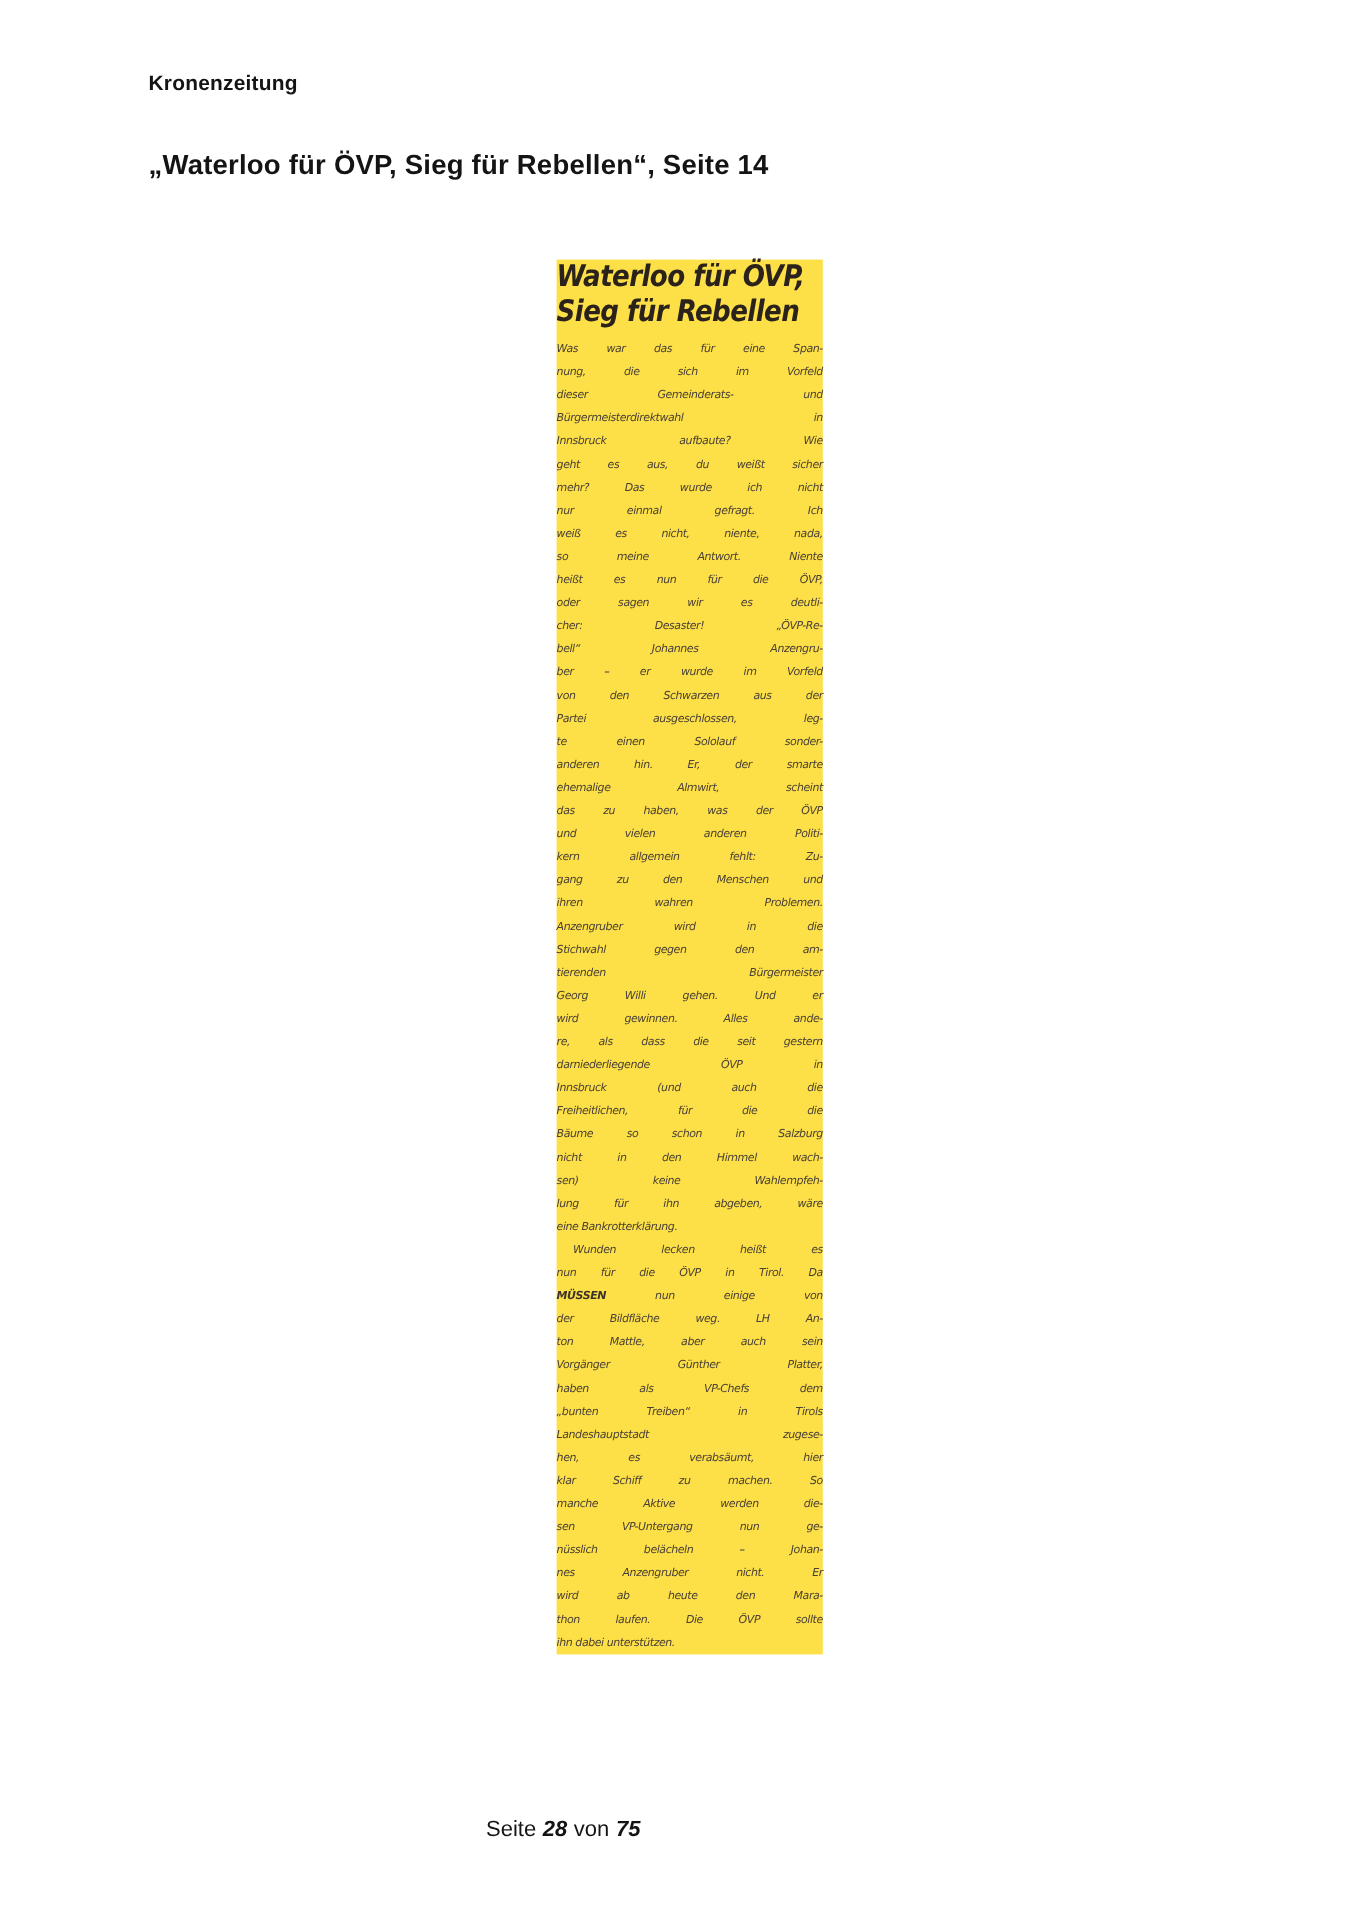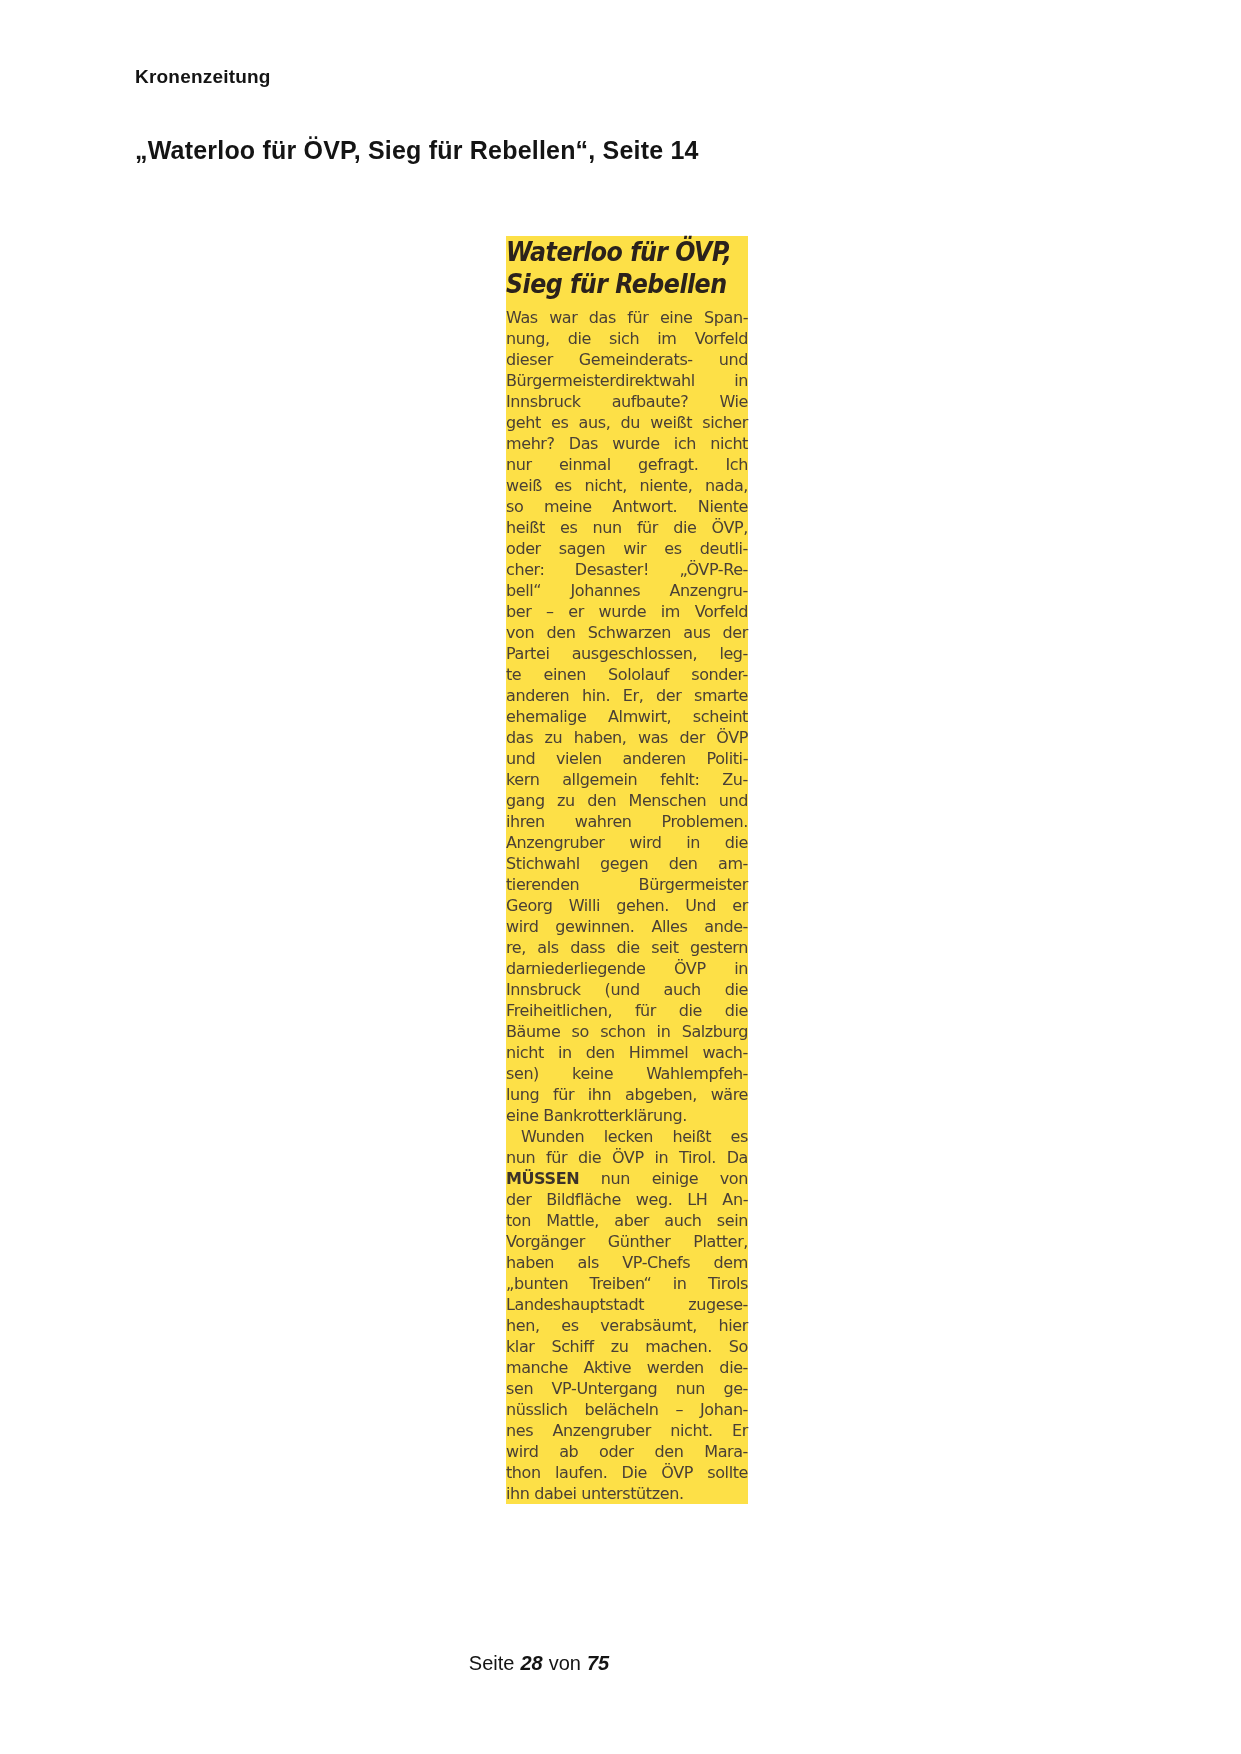--- a/index.html
+++ b/index.html
@@ -44,21 +44,22 @@
     line-height: 32px;
     color: #2b221c;
     letter-spacing: -0.6px;
     transform: scaleX(0.88);
     transform-origin: 0 0;
     white-space: nowrap;
   }
   .clip-body {
     margin-top: 7px;
     font-family: "DejaVu Sans", sans-serif;
-    font-size: 16px;
+    font-style: italic;
+    font-size: 10px;
     line-height: 21px;
     color: #4a4036;
     letter-spacing: -0.4px;
   }
   .bline {
     text-align: justify;
     text-align-last: justify;
     white-space: normal;
     height: 21px;
     overflow: visible;
@@ -69,21 +70,20 @@
   .page-footer {
     position: absolute;
     left: 0;
     top: 1652px;
     width: 100%;
     display: flex;
     justify-content: center;
     gap: 6px;
     font-size: 20px;
     color: #141414;
-    padding-left: 27px;
   }
   .page-footer .num { font-weight: bold; font-style: italic; }
 </style>
 </head>
 <body>
 
 <div class="page">
 
   <div class="brand">Kronenzeitung</div>
 
@@ -142,21 +142,21 @@
         <div class="bline">Vorgänger Günther Platter,</div>
         <div class="bline">haben als VP-Chefs dem</div>
         <div class="bline">„bunten Treiben“ in Tirols</div>
         <div class="bline">Landeshauptstadt zugese-</div>
         <div class="bline">hen, es verabsäumt, hier</div>
         <div class="bline">klar Schiff zu machen. So</div>
         <div class="bline">manche Aktive werden die-</div>
         <div class="bline">sen VP-Untergang nun ge-</div>
         <div class="bline">nüsslich belächeln – Johan-</div>
         <div class="bline">nes Anzengruber nicht. Er</div>
-        <div class="bline">wird ab oder den Mara-</div>
+        <div class="bline">wird ab heute den Mara-</div>
         <div class="bline">thon laufen. Die ÖVP sollte</div>
         <div class="bline end">ihn dabei unterstützen.</div>
       </div>
   </div>
 
   <div class="page-footer">
     <span>Seite</span>
     <span class="num">28</span>
     <span>von</span>
     <span class="num">75</span>

